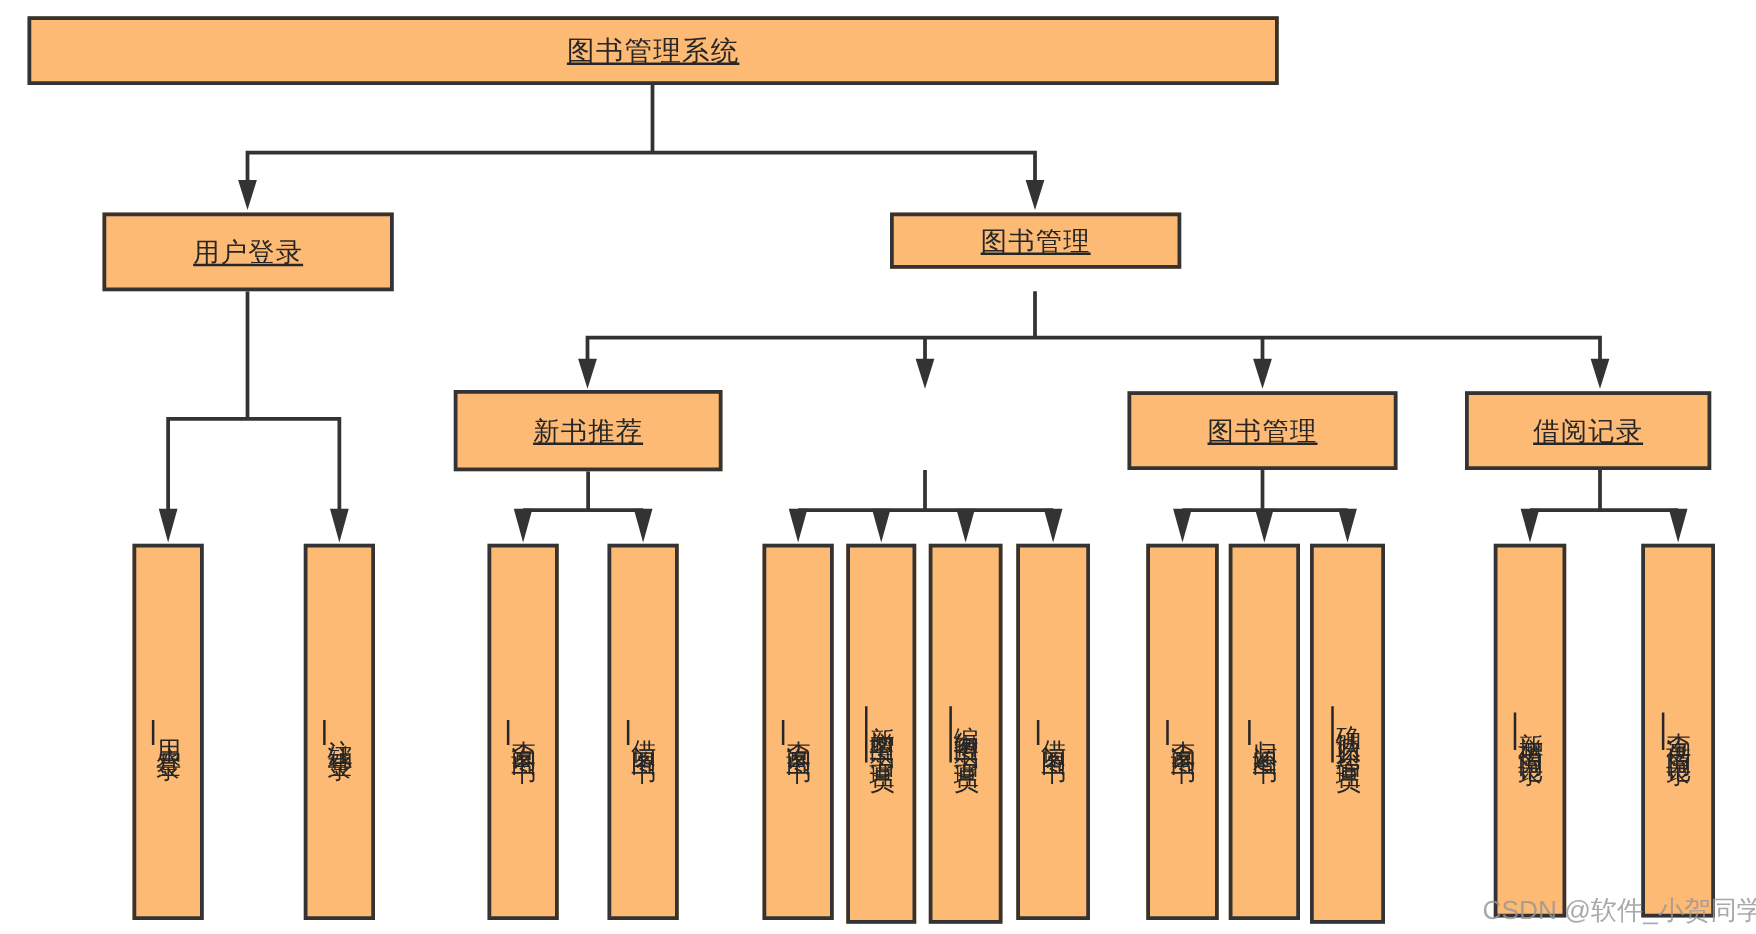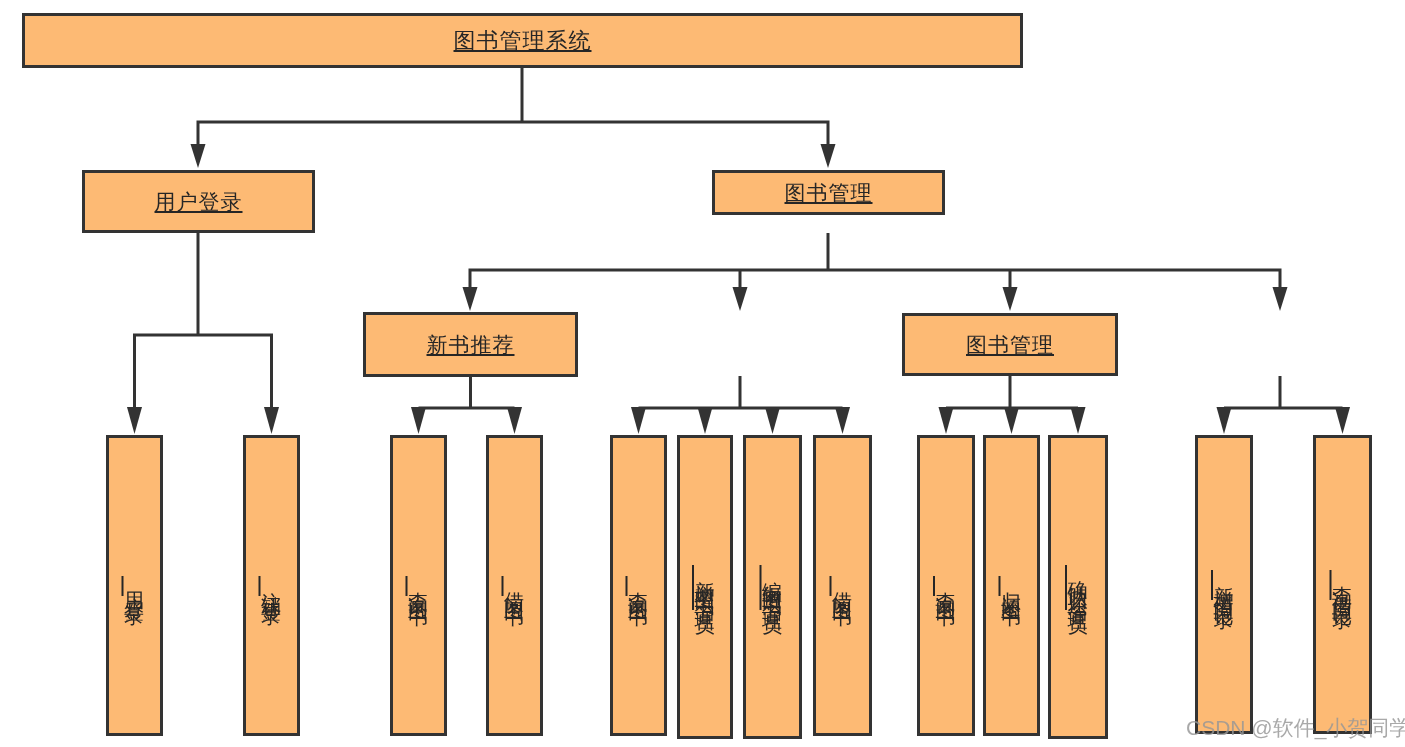--- a/index.html
+++ b/index.html
@@ -102,20 +102,23 @@
   <div class="node hbox" style="left:712px;top:170px;width:233px;height:45px;">
     <span>图书管理</span>
   </div>
 
   <div class="node hbox" style="left:363px;top:312px;width:215px;height:65px;">
     <span>新书推荐</span>
   </div>
   <div class="node hbox" style="left:902px;top:313px;width:216px;height:63px;">
     <span>图书管理</span>
   </div>
+  <div class="node hbox" style="left:1172px;top:313px;width:197px;height:63px;">
+    <span>借阅记录</span>
+  </div>
 
   <div class="node vbox" style="left:106px;top:435px;width:57px;height:301px;">
     <span>用户登录</span>
   </div>
   <div class="node vbox" style="left:243px;top:435px;width:57px;height:301px;">
     <span>注销登录</span>
   </div>
 
   <div class="node vbox" style="left:390px;top:435px;width:57px;height:301px;">
     <span>查询图书</span>

